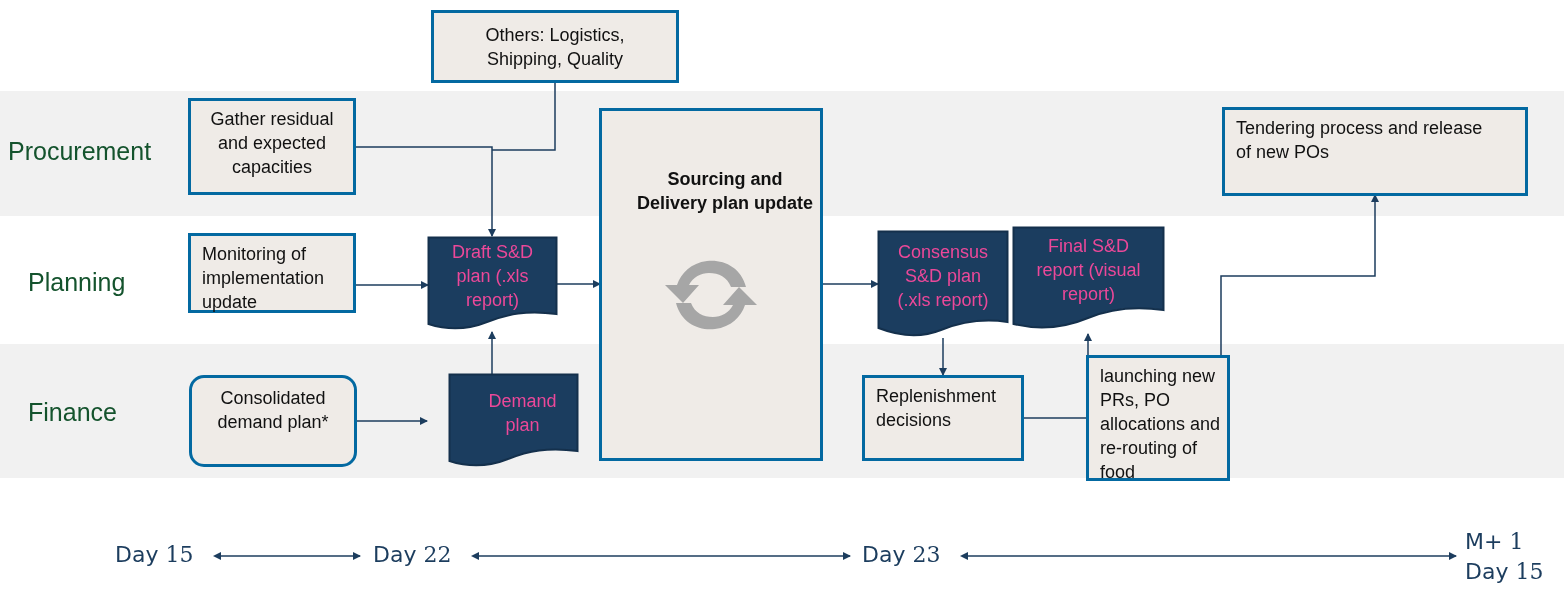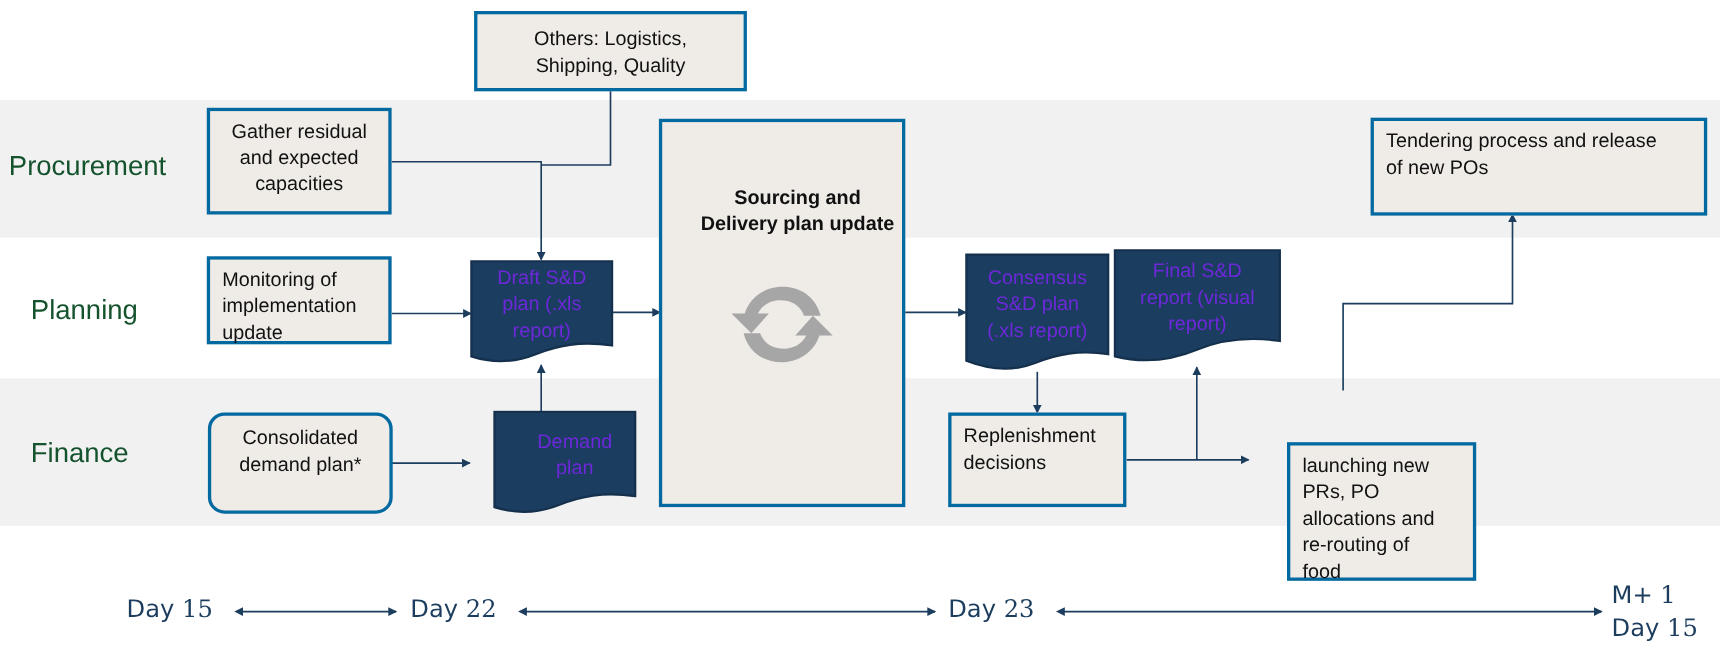--- a/index.html
+++ b/index.html
@@ -4,21 +4,21 @@
 <style>
   html, body { margin:0; padding:0; background:#ffffff; }
   body { width:1564px; height:600px; position:relative; overflow:hidden; font-family:"Liberation Sans", sans-serif; color:#111; }
   .lane { position:absolute; left:0; width:1564px; background:#f1f1f1; }
   .lane-label { position:absolute; font-size:25px; color:#14532d; white-space:nowrap; }
   .box { position:absolute; box-sizing:border-box; background:#efebe7; border:3px solid #0369a1; font-size:18px; line-height:24px; color:#111; display:flex; }
   .box.center { justify-content:center; text-align:center; align-items:flex-start; }
   .box.left { text-align:left; align-items:flex-start; }
   .doc { position:absolute; }
   .doc svg { position:absolute; left:0; top:0; }
-  .doc .doc-text { position:absolute; left:0; right:0; text-align:center; color:#6d28d9; font-size:18px; line-height:24px; }
+  .doc .doc-text { position:absolute; left:0; right:0; text-align:center; color:#ec4899; font-size:18px; line-height:24px; }
   .timeline-label { position:absolute; font-family:"DejaVu Sans", sans-serif; font-size:22px; color:#1c3d5e; white-space:nowrap; }
   .timeline-label .num { font-family:"DejaVu Serif", serif; }
   svg.lines { position:absolute; left:0; top:0; }
 </style>
 </head>
 <body>
 
 <div class="lane" style="top:91px;height:125px;"></div>
 <div class="lane" style="top:344px;height:134px;"></div>
 
@@ -154,31 +154,31 @@
   </div>
 </div>
 
 <div class="box left" style="left:862px;top:375px;width:162px;height:86px;padding:6px 0 0 11px;">
   <div>
     <div>Replenishment</div>
     <div>decisions</div>
   </div>
 </div>
 
-<div class="box left" style="left:1170px;top:355px;width:172px;height:126px;padding:6px 0 0 11px;margin-top:47px;">
+<div class="box left" style="left:1086px;top:355px;width:144px;height:126px;padding:6px 0 0 11px;">
   <div>
     <div>launching new</div>
     <div>PRs, PO</div>
     <div>allocations and</div>
     <div>re-routing of</div>
     <div>food</div>
   </div>
 </div>
 
-<div class="box left" style="left:1222px;top:107px;width:306px;height:89px;padding:6px 0 0 11px;margin-left:24px;">
+<div class="box left" style="left:1222px;top:107px;width:306px;height:89px;padding:6px 0 0 11px;">
   <div>
     <div>Tendering process and release</div>
     <div>of new POs</div>
   </div>
 </div>
 
 <div class="timeline-label" style="left:115px;top:542px;">
   <span>Day</span>
   <span class="num">15</span>
 </div>

